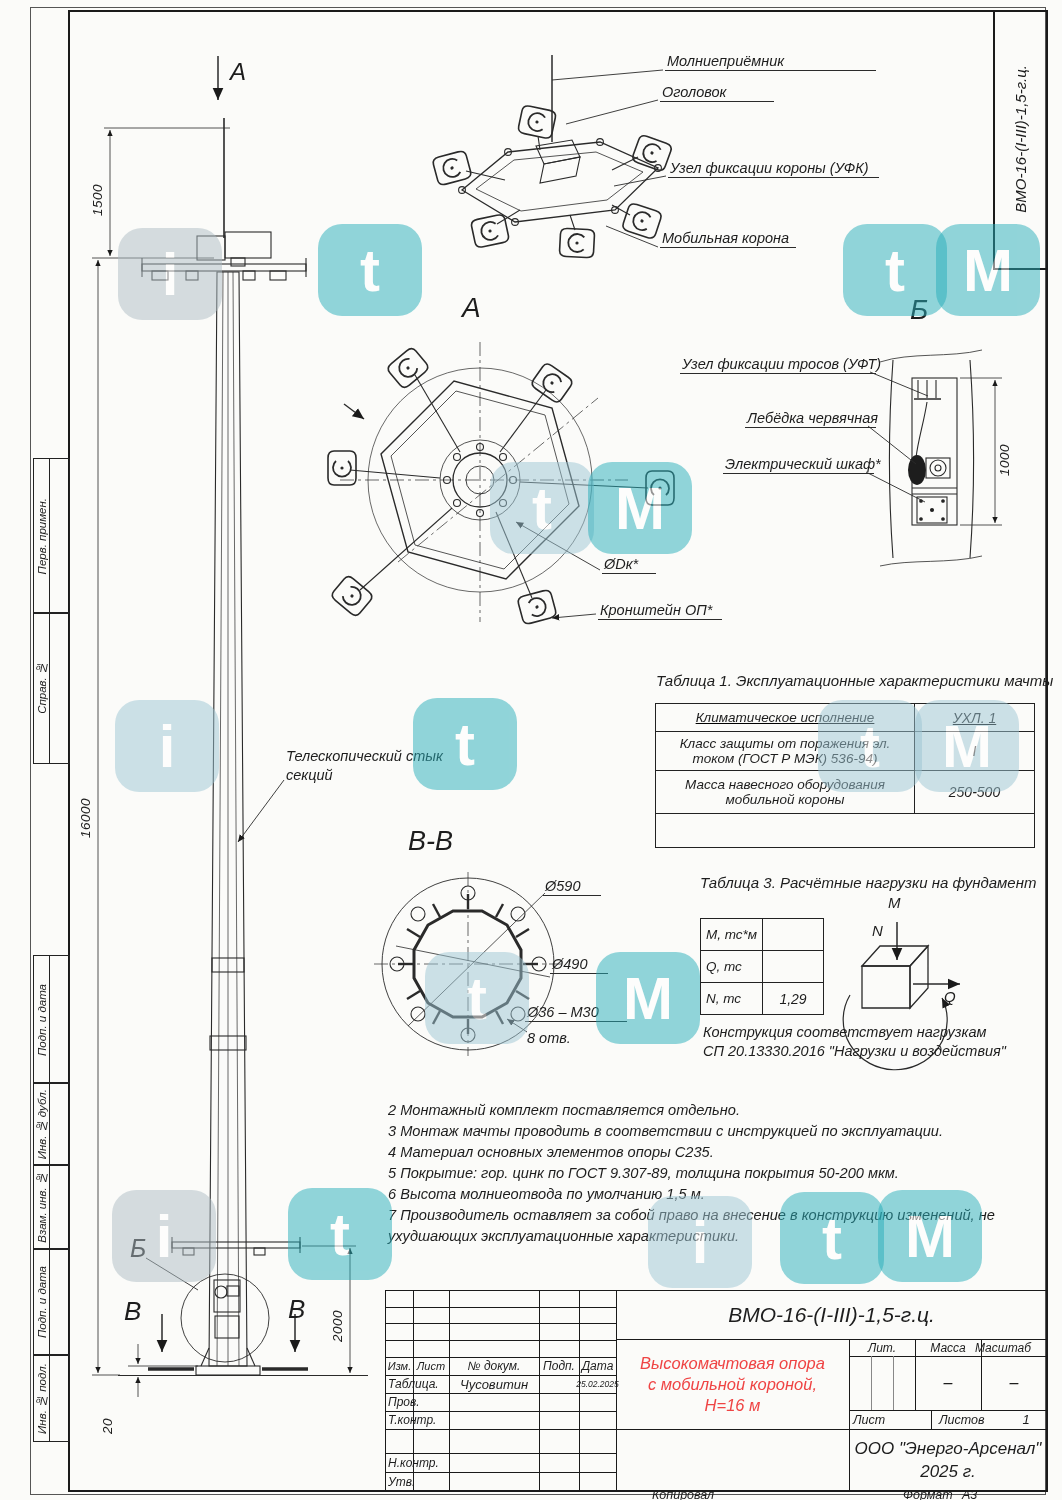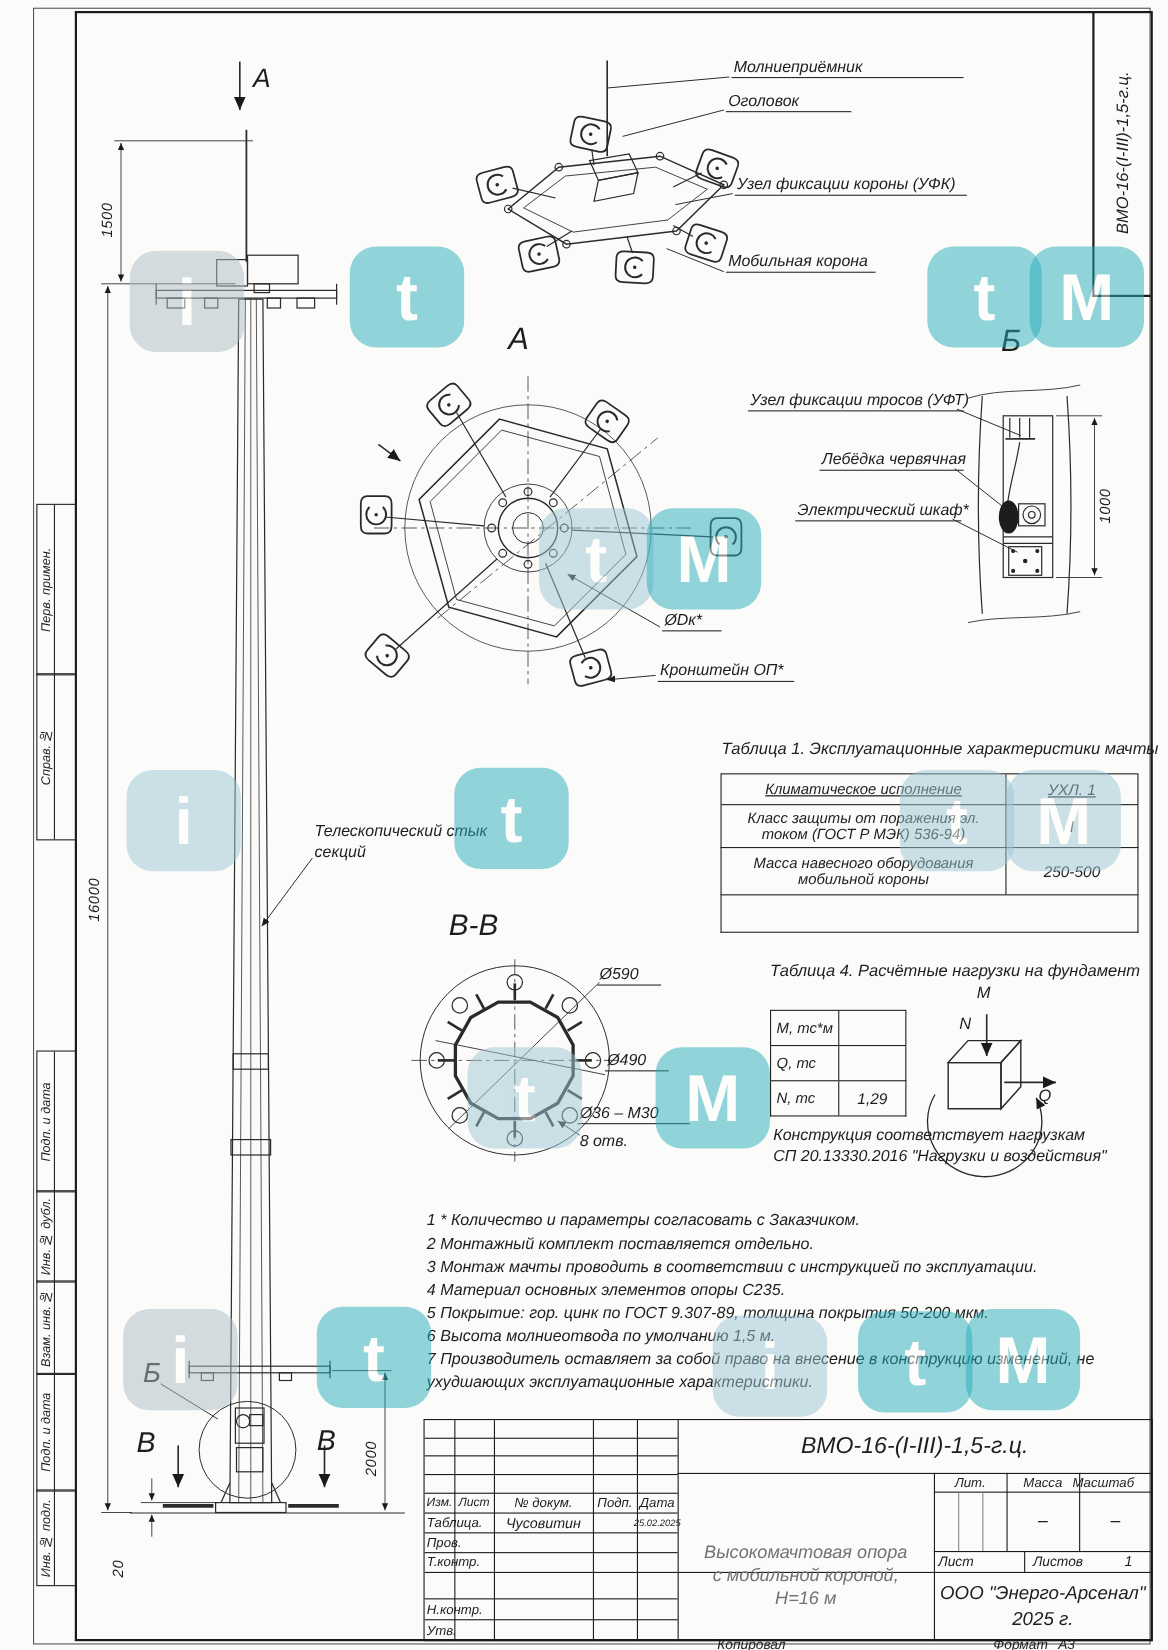--- a/index.html
+++ b/index.html
@@ -335,21 +335,21 @@
     </div>
     <div class="row" style="height:42px;">
       <div class="p" style="white-space:normal;">Масса навесного оборудования мобильной короны</div>
       <div class="v">250-500</div>
     </div>
     <div class="row" style="height:33px;">
       <div class="v"></div>
     </div>
   </div>
 
-  <div class="t" style="left:700px;top:874px;font-size:15px;">Таблица 4. Расчётные нагрузки на фундамент</div>
+  <div class="t" style="left:700px;top:874px;font-size:15px;">Таблица 3. Расчётные нагрузки на фундамент</div>
   <div class="t2">
     <div class="row">
       <div class="p">М, тс*м</div>
       <div class="v"></div>
     </div>
     <div class="row">
       <div class="p">Q, тс</div>
       <div class="v"></div>
     </div>
     <div class="row">
@@ -357,21 +357,20 @@
       <div class="v">1,29</div>
     </div>
   </div>
   <div class="t call" style="left:888px;top:894px;font-size:15px;">М</div>
   <div class="t call" style="left:872px;top:922px;font-size:15px;">N</div>
   <div class="t call" style="left:944px;top:988px;font-size:15px;">Q</div>
   <div class="t" style="left:703px;top:1024px;font-size:14.5px;">Конструкция соответствует нагрузкам</div>
   <div class="t" style="left:703px;top:1043px;font-size:14.5px;">СП 20.13330.2016 "Нагрузки и воздействия"</div>
 
   <div style="position:absolute;left:388px;top:1100px;z-index:3;">
-    <div class="note">1  * Количество и параметры согласовать с Заказчиком.</div>
     <div class="note">2  Монтажный комплект поставляется отдельно.</div>
     <div class="note">3  Монтаж мачты проводить в соответствии с инструкцией по эксплуатации.</div>
     <div class="note">4  Материал основных элементов опоры С235.</div>
     <div class="note">5  Покрытие: гор. цинк по ГОСТ 9.307-89, толщина покрытия 50-200 мкм.</div>
     <div class="note">6  Высота молниеотвода по умолчанию 1,5 м.</div>
     <div class="note">7  Производитель оставляет за собой право на внесение в конструкцию изменений, не</div>
     <div class="note">ухудшающих эксплуатационные характеристики.</div>
   </div>
 
   <div class="tb" style="left:385px;top:1290px;width:661px;height:200px;">
@@ -405,21 +404,21 @@
     <div class="cell" style="left:2px;top:102px;width:61px;height:18px;font-size:12px;justify-content:flex-start;">Пров.</div>
     <div class="cell" style="left:2px;top:120px;width:61px;height:18px;font-size:12px;justify-content:flex-start;">Т.контр.</div>
     <div class="cell" style="left:2px;top:162px;width:61px;height:19px;font-size:12px;justify-content:flex-start;">Н.контр.</div>
     <div class="cell" style="left:2px;top:181px;width:61px;height:19px;font-size:12px;justify-content:flex-start;">Утв.</div>
 
     <div class="brd" style="left:230px;top:48px;width:431px;border-top:1.8px solid #1a1a1a;"></div>
     <div class="cell" style="left:230px;top:0;width:431px;height:48px;font-size:21px;">ВМО-16-(I-III)-1,5-г.ц.</div>
     <div class="brd" style="left:463px;top:48px;height:152px;border-left:1.8px solid #1a1a1a;"></div>
     <div class="brd" style="left:230px;top:138px;width:233px;border-top:1.4px solid #1a1a1a;"></div>
 
-    <div style="position:absolute;left:230px;top:48px;width:233px;height:90px;display:flex;flex-direction:column;align-items:center;justify-content:center;font-style:italic;font-size:16.5px;color:#737373;line-height:21px;margin-top:48px;">
+    <div style="position:absolute;left:230px;top:48px;width:233px;height:90px;display:flex;flex-direction:column;align-items:center;justify-content:center;font-style:italic;font-size:16.5px;color:#ef4444;line-height:21px;">
       <span>Высокомачтовая опора</span>
       <span>с мобильной короной,</span>
       <span>Н=16 м</span>
     </div>
 
     <div class="brd" style="left:529px;top:48px;height:71px;border-left:1.2px solid #1a1a1a;"></div>
     <div class="brd" style="left:595px;top:48px;height:71px;border-left:1.2px solid #1a1a1a;"></div>
     <div class="brd" style="left:463px;top:65px;width:198px;border-top:1px solid #1a1a1a;"></div>
     <div class="cell" style="left:463px;top:48px;width:66px;height:17px;font-size:12px;">Лит.</div>
     <div class="cell" style="left:529px;top:48px;width:66px;height:17px;font-size:12px;">Масса</div>

